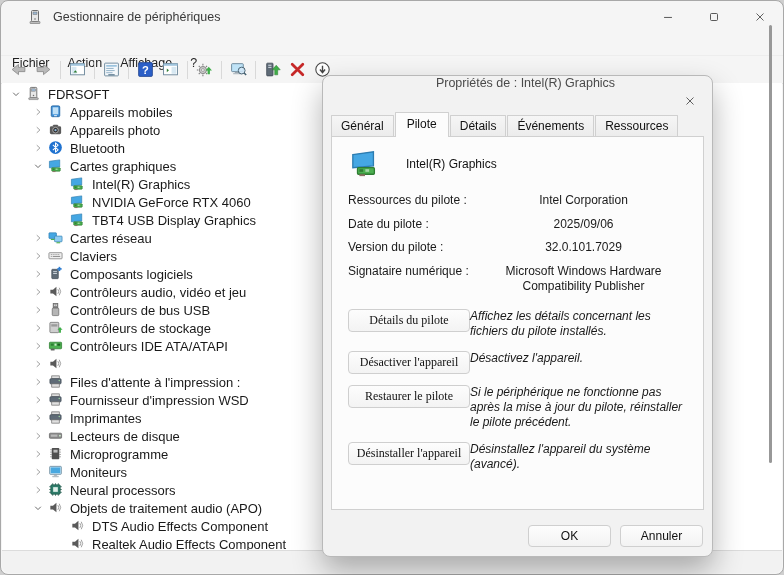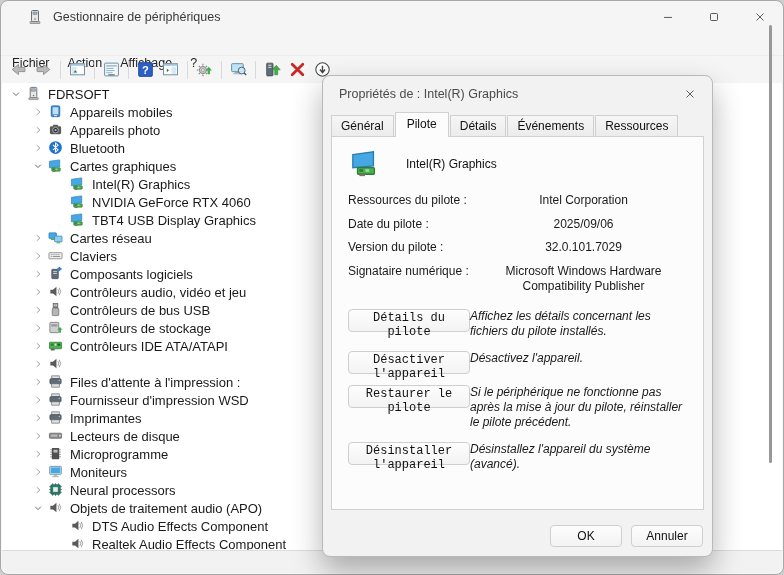--- a/index.html
+++ b/index.html
@@ -39,46 +39,46 @@
   .tree-icon svg{width:15px;height:15px;display:block;}
   .scroll-thumb{position:absolute;right:11px;top:24px;width:3px;height:438px;background:#989898;border-radius:2px;}
   
   .statusbar{position:absolute;left:1px;right:1px;bottom:1px;height:22px;background:#f2f2f2;border-top:1px solid #dcdcdc;border-radius:0 0 8px 8px;}
   
   .dialog{
     position:absolute;left:322px;top:75px;width:391px;height:482px;
     background:#f2f2f2;border:1px solid #b9b9b9;border-radius:8px;
     box-shadow:0 14px 30px rgba(0,0,0,0.30);box-sizing:border-box;z-index:5;
   }
-  .dialog-titlebar{height:36px;display:flex;align-items:center;padding-left:16px;}
+  .dialog-titlebar{height:36px;display:flex;align-items:center;padding-left:16px;flex-direction:column;}
   .dialog-title{font-size:12.5px;color:#4a4a4a;}
   .dialog-close{margin-left:auto;width:36px;height:30px;display:flex;align-items:center;justify-content:center;border:0;background:transparent;margin-right:4px;padding:0;}
   .dialog-close svg{width:14px;height:14px;}
   .tabs{display:flex;align-items:flex-end;padding-left:8px;position:relative;z-index:2;}
   .tab{box-sizing:border-box;height:21px;line-height:20px;padding:0 9px;font-size:12px;
     background:linear-gradient(#f6f6f6,#ececec);border:1px solid #d0d0d0;border-bottom:none;
     border-radius:1px 1px 0 0;margin-right:1px;color:#111;}
   .tab.active{height:25px;line-height:23px;padding:0 11px;background:#fcfcfc;margin-bottom:-1px;position:relative;z-index:3;}
   .tabpage{position:relative;margin:0 8px;height:374px;background:#fcfcfc;border:1px solid #d0d0d0;
     box-sizing:border-box;padding:10px 16px 0;z-index:1;overflow:hidden;}
   .device-header{display:flex;align-items:center;margin-top:2px;height:30px;}
   .dev-icon{width:36px;height:32px;margin-right:22px;}
   .dev-icon svg{width:34px;height:30px;}
   .device-name{font-size:12px;color:#111;}
   .fields{margin-top:14px;}
   .field-row{display:flex;margin-bottom:8px;}
   .field-label{flex:0 0 132px;font-size:12px;}
   .field-value{font-size:12px;width:212px;line-height:1.3;text-align:center;}
   .actions{margin-top:14px;}
   .action-row{display:flex;align-items:flex-start;margin-bottom:11px;}
-  .action-btn{flex:0 0 122px;width:122px;height:23px;font-size:12px;font-family:Liberation Mono, monospace;color:#111;
+  .action-btn{flex:0 0 122px;width:122px;height:23px;font-size:12px;font-family:Liberation Serif, serif;color:#111;
     background:linear-gradient(#fdfdfd,#f3f3f3);border:1px solid #cfcfcf;border-radius:4px;}
   .action-desc{font-size:12px;line-height:1.28;width:218px;font-style:italic;}
   .dialog-footer{position:absolute;right:9px;bottom:9px;display:flex;}
-  .dlg-btn{width:72px;height:22px;margin-left:9px;font-size:12px;font-family:inherit;color:#111;
+  .dlg-btn{width:83px;height:22px;margin-left:9px;font-size:12px;font-family:inherit;color:#111;
     background:linear-gradient(#fdfdfd,#f3f3f3);border:1px solid #cfcfcf;border-radius:4px;}
   .icon svg{display:block;}
 </style>
 </head>
 <body>
 
 <div class="window">
   <div class="titlebar">
     <span class="app-icon icon">
         <svg viewBox="0 0 16 16">

